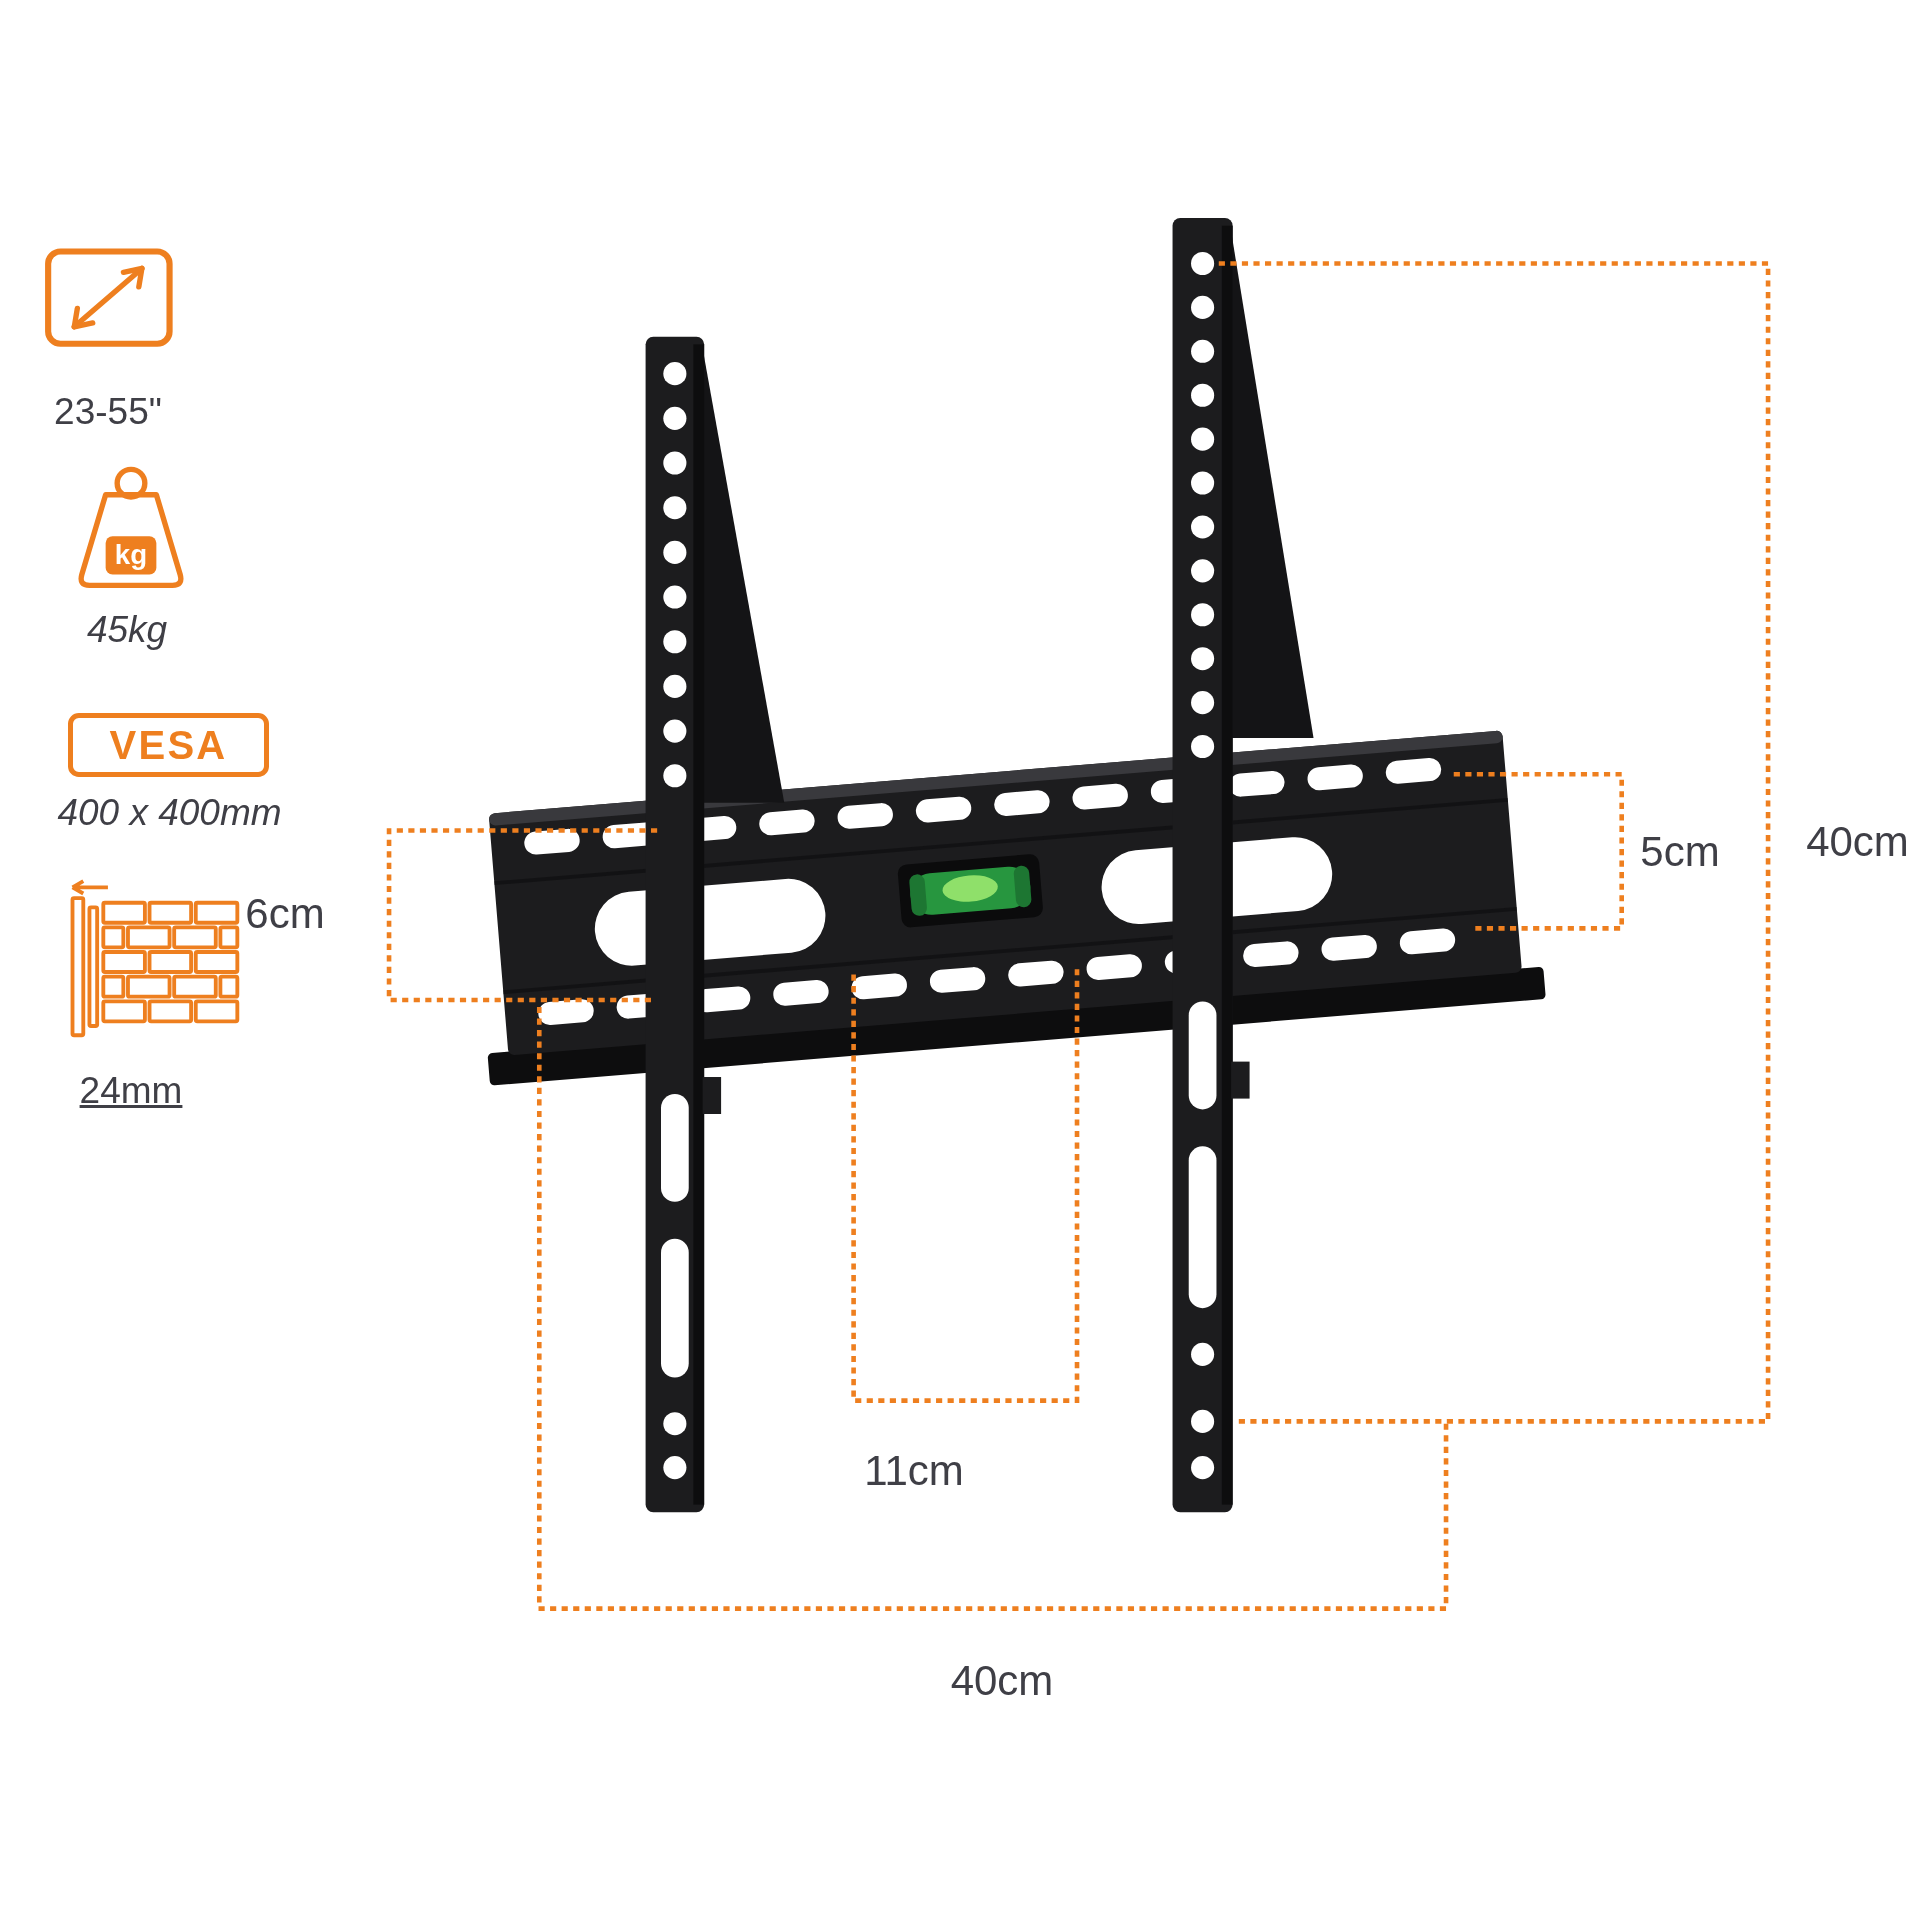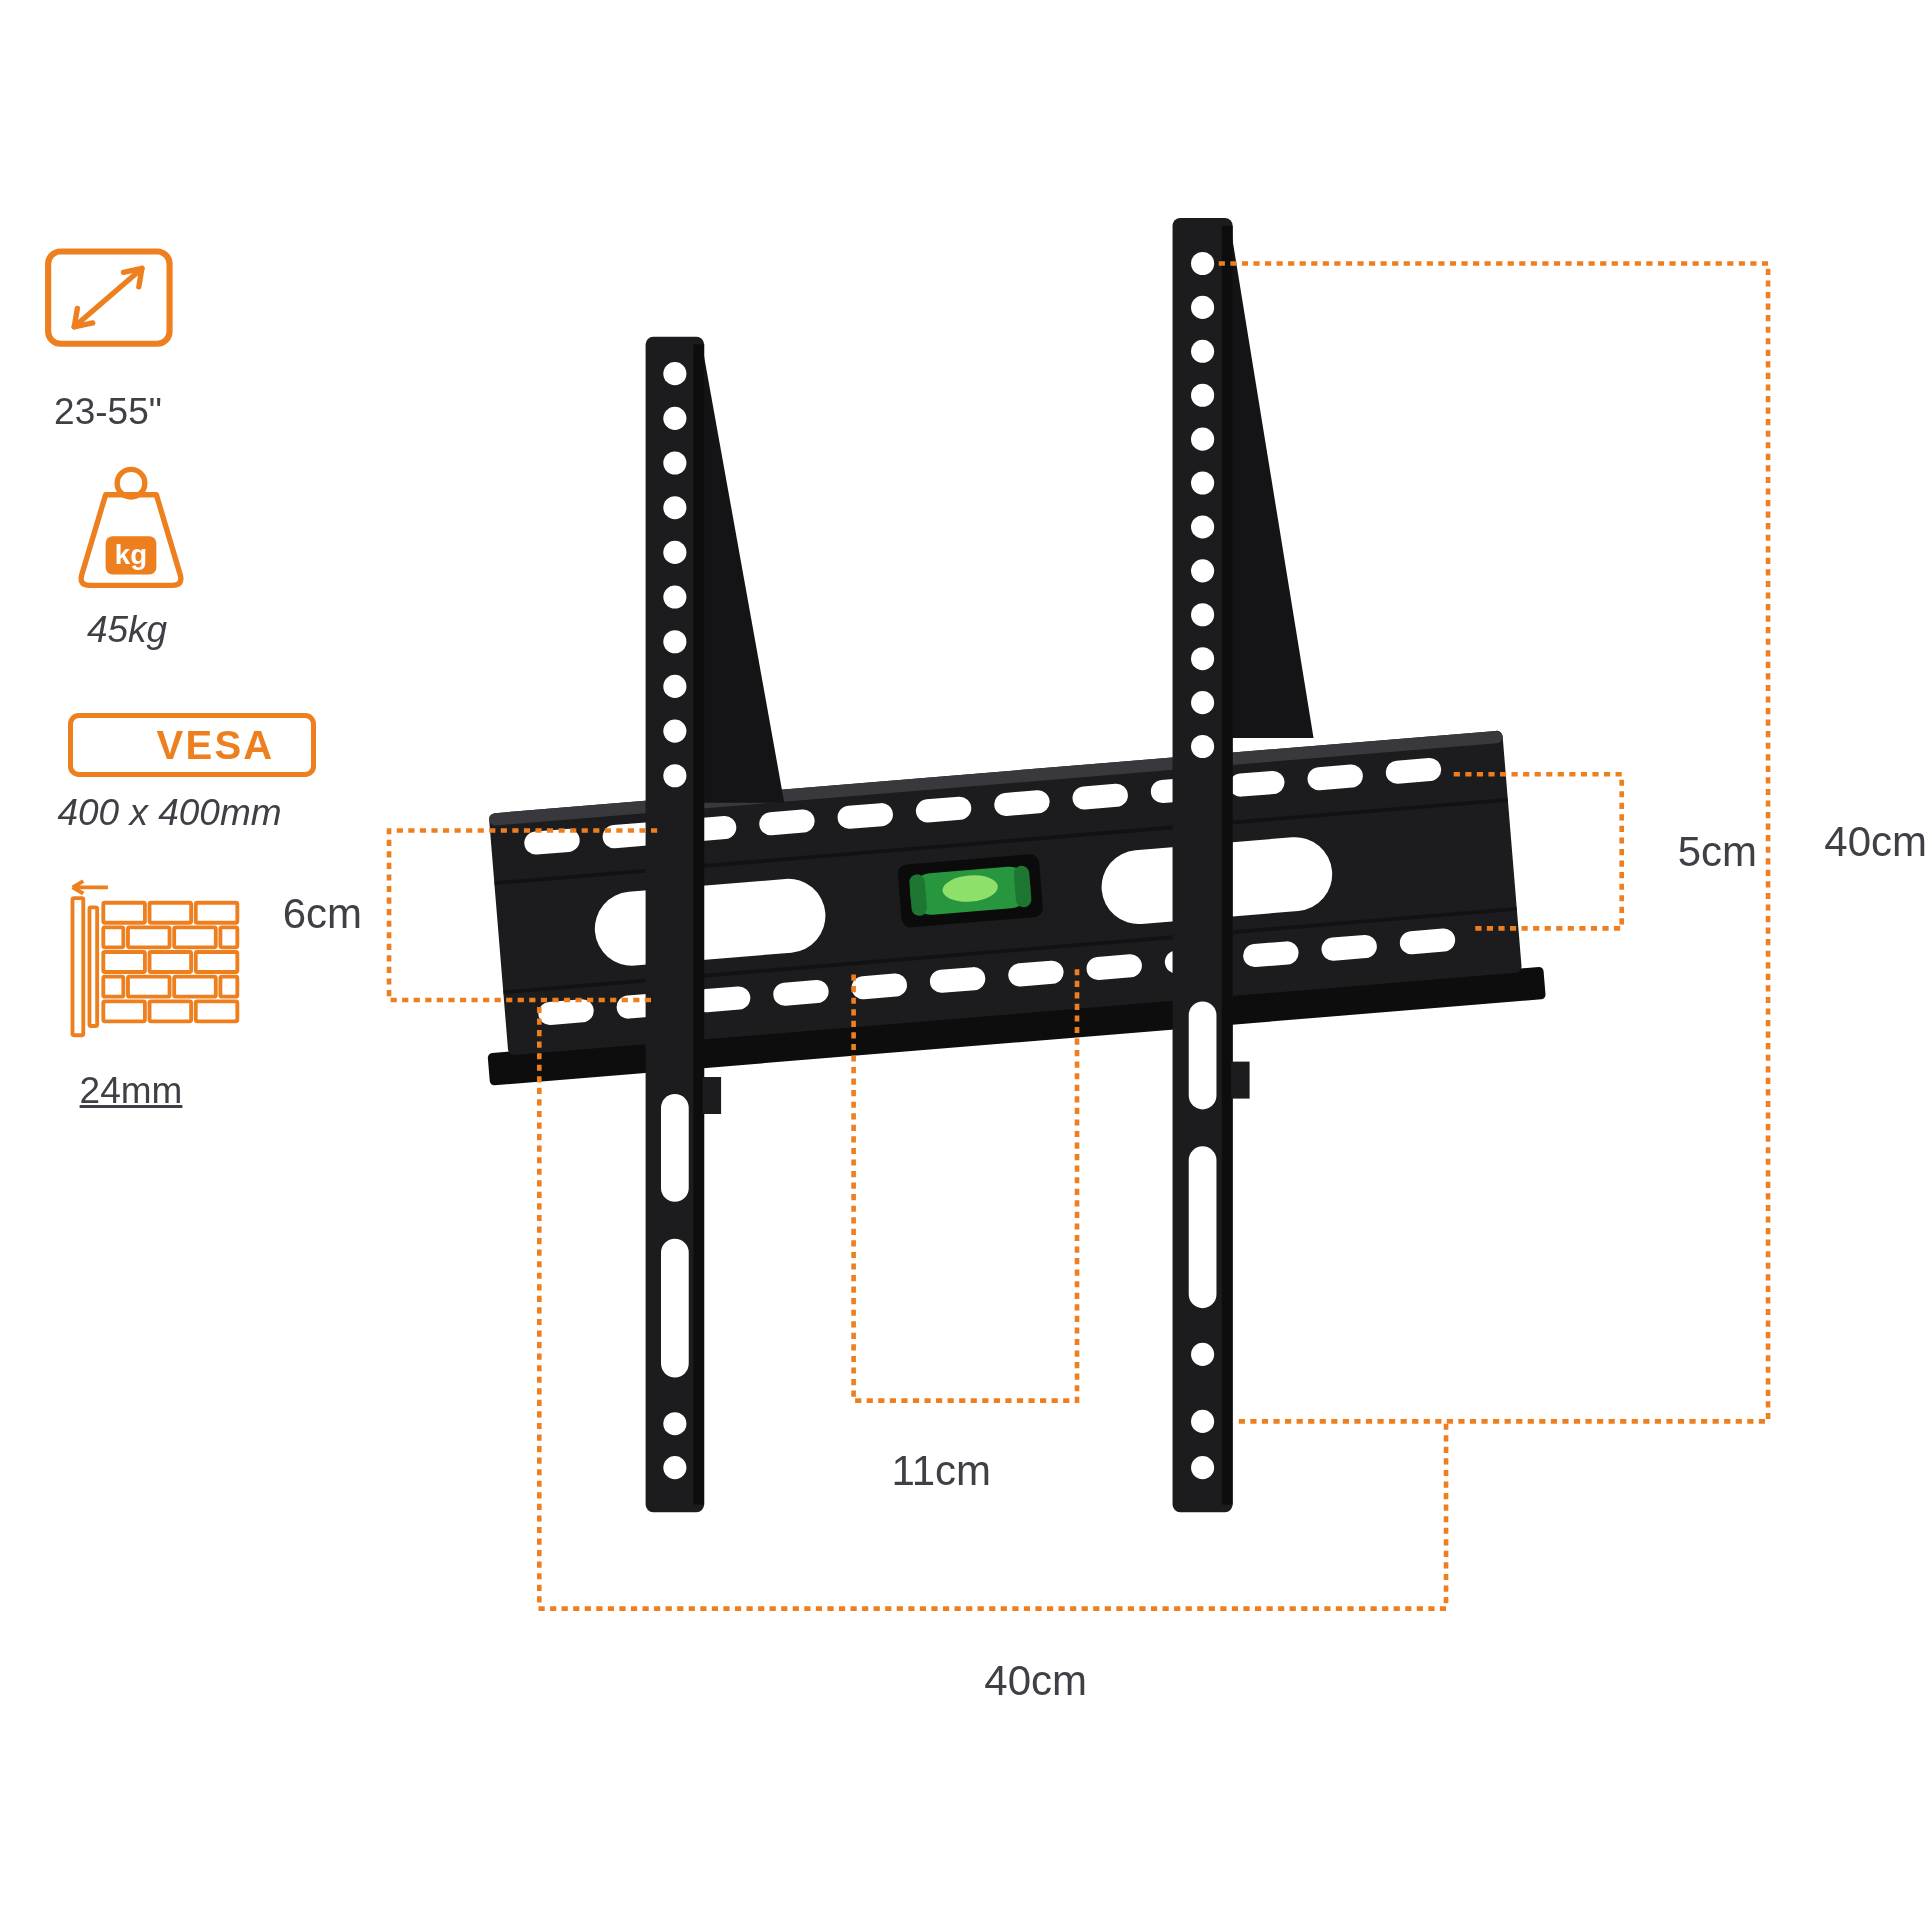--- a/index.html
+++ b/index.html
@@ -1,31 +1,31 @@
 <!DOCTYPE html>
 <html style="font-size:12.3px"><head>
 <meta charset="utf-8">
 <style>
   html,body{margin:0;padding:0;}
   body{
     width:1926px;height:1926px;background:#ffffff;position:relative;
     font-family:"Liberation Sans",sans-serif;overflow:hidden;
   }
   .dim-label{
-    position:absolute;color:#3f3f46;font-size:42px;text-align:right;
+    position:absolute;color:#3f3f46;font-size:42px;text-align:center;
     font-weight:400;
   }
   .spec-label{
     position:absolute;color:#3f3f46;font-size:37px;text-align:center;
   }
   .vesa-badge{
     position:absolute;left:68px;top:713px;width:191px;height:54px;
     border:5.4px solid #ee7f1f;border-radius:10.8px;color:#ee7f1f;
     font-weight:bold;font-size:40px;letter-spacing:2.3px;
-    display:flex;align-items:center;justify-content:center;padding-left:47px;
+    display:flex;align-items:center;justify-content:center;
   }
   svg.icon{position:absolute;}
   svg.scene{position:absolute;left:0;top:0;}
 </style>
 </head>
 <body>
 
 <svg class="icon" style="left:42px;top:245px" width="146" height="116" viewBox="0 0 190 150">
   <rect x="8" y="8" width="158" height="120" rx="16" fill="none" stroke="#ee7f1f" stroke-width="8"></rect>
   <g stroke="#ee7f1f" stroke-width="7" stroke-linecap="round" fill="none">

